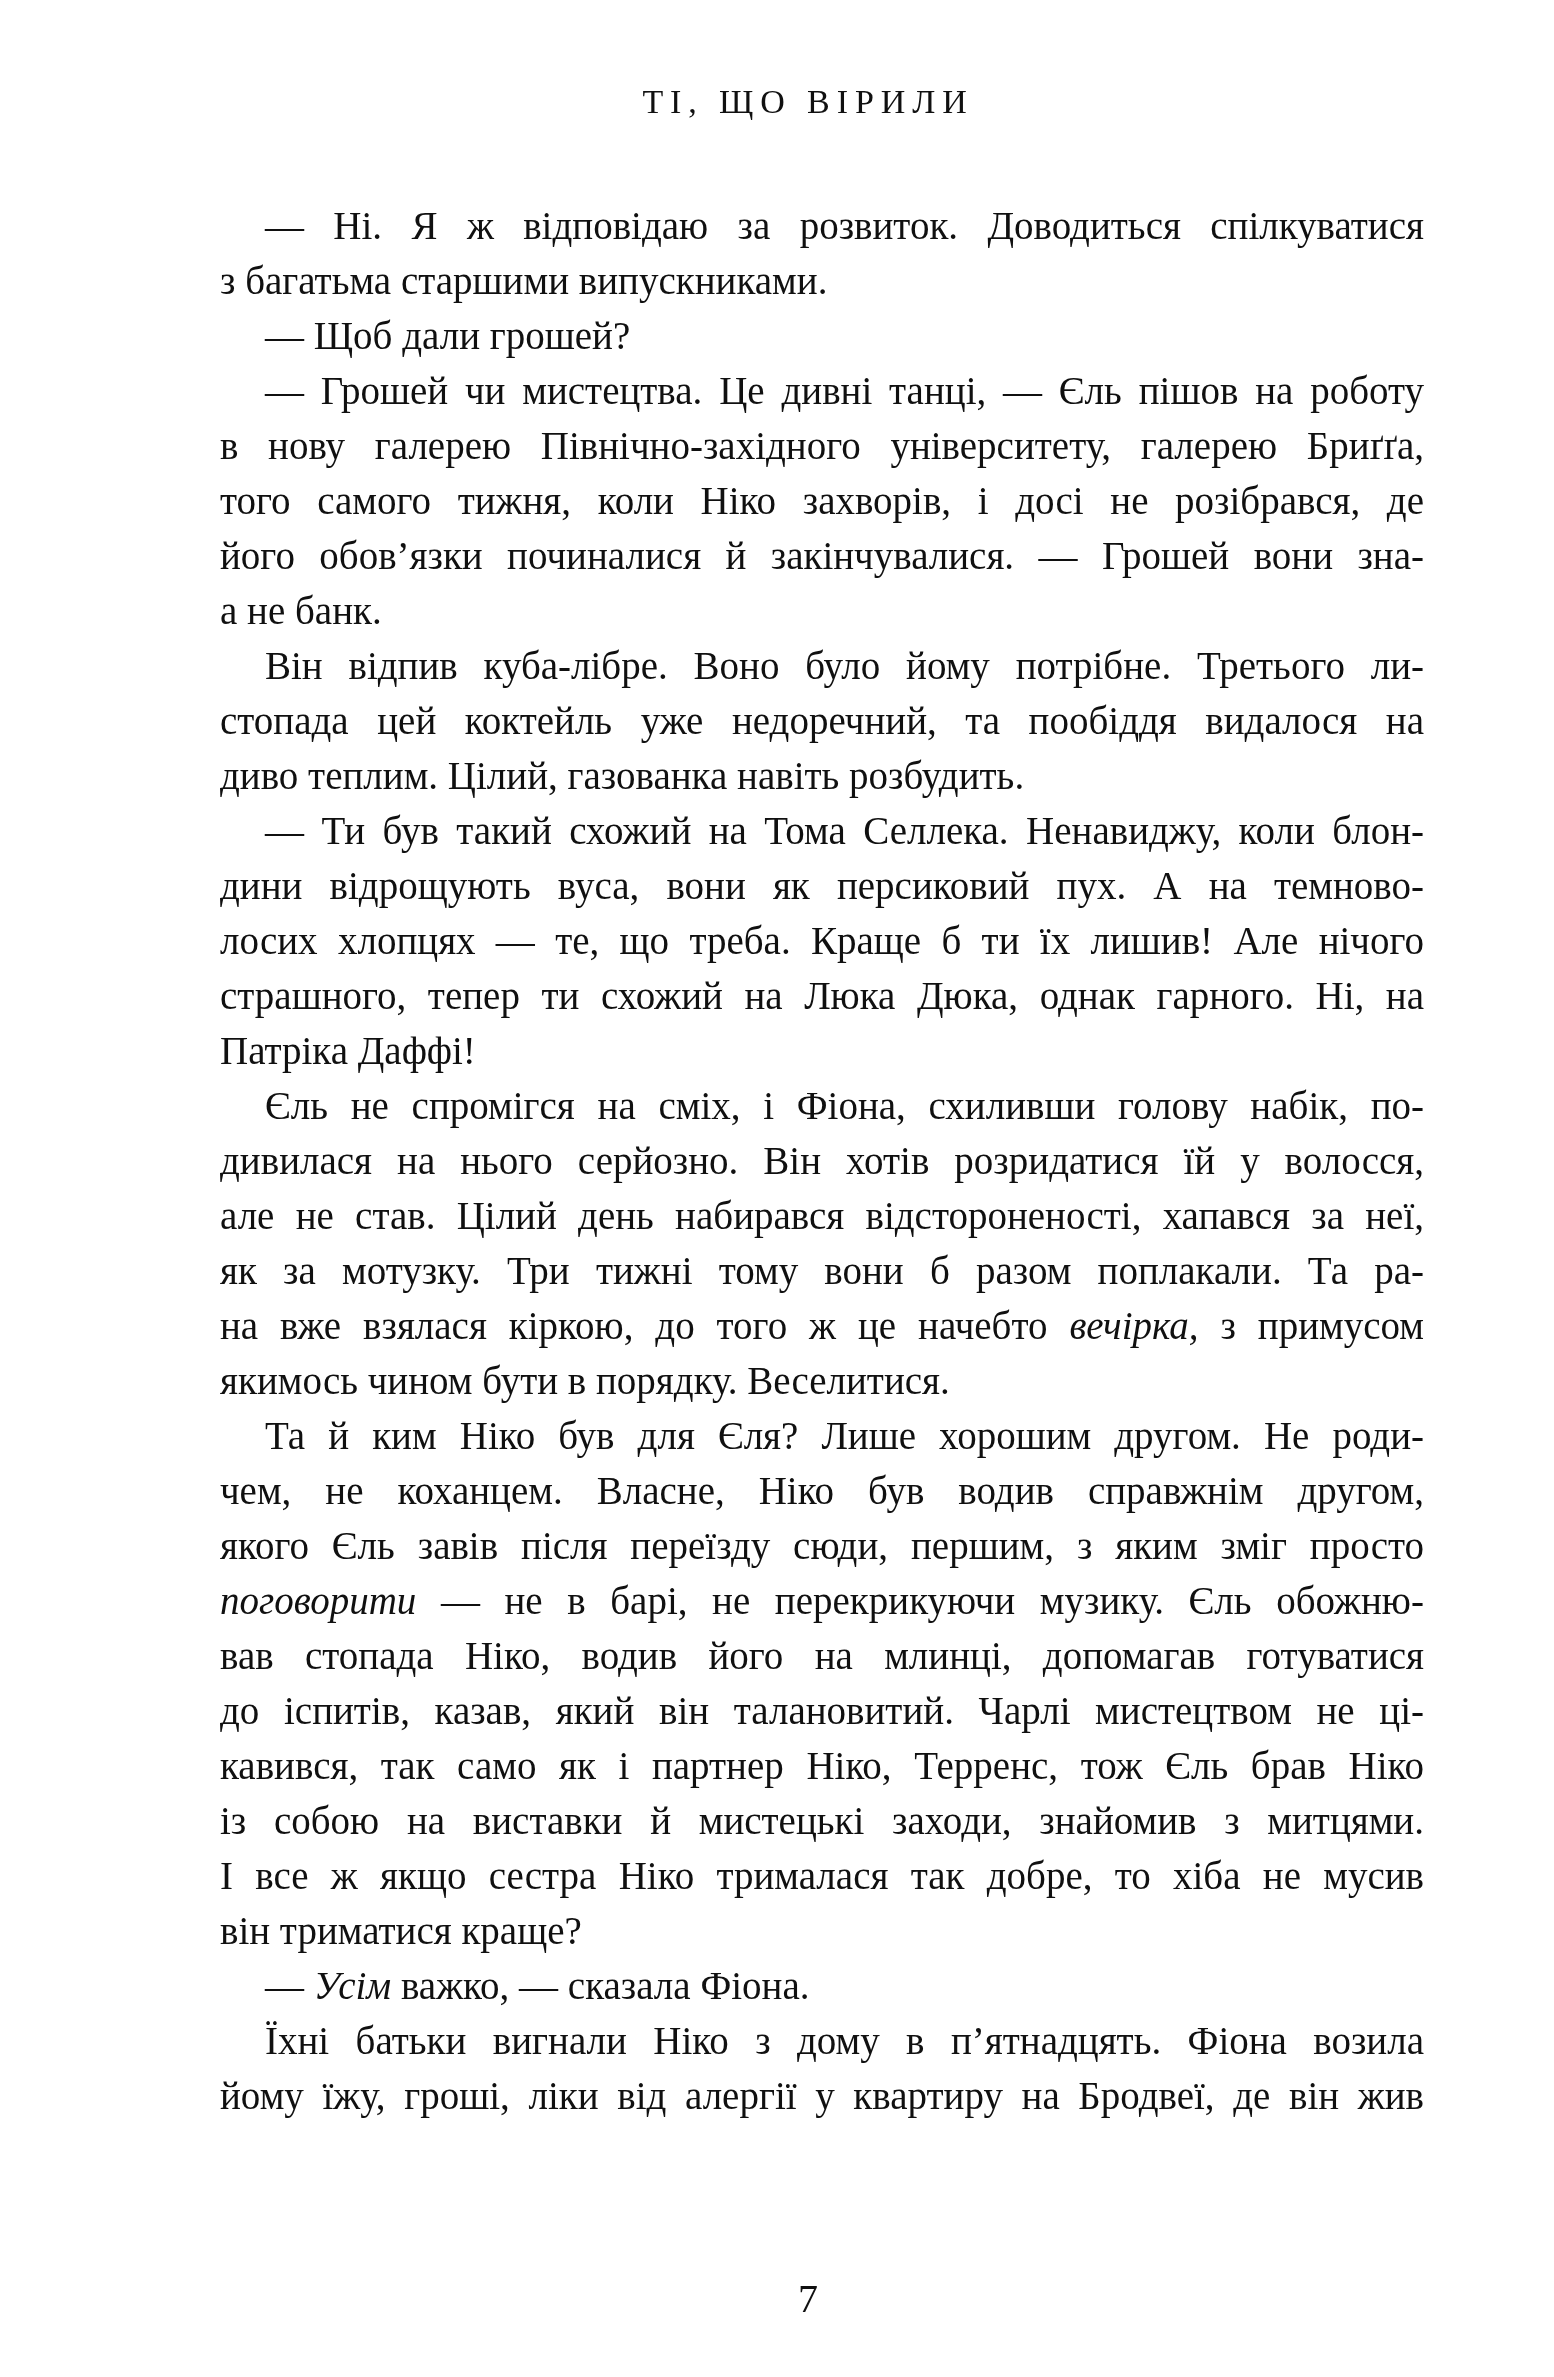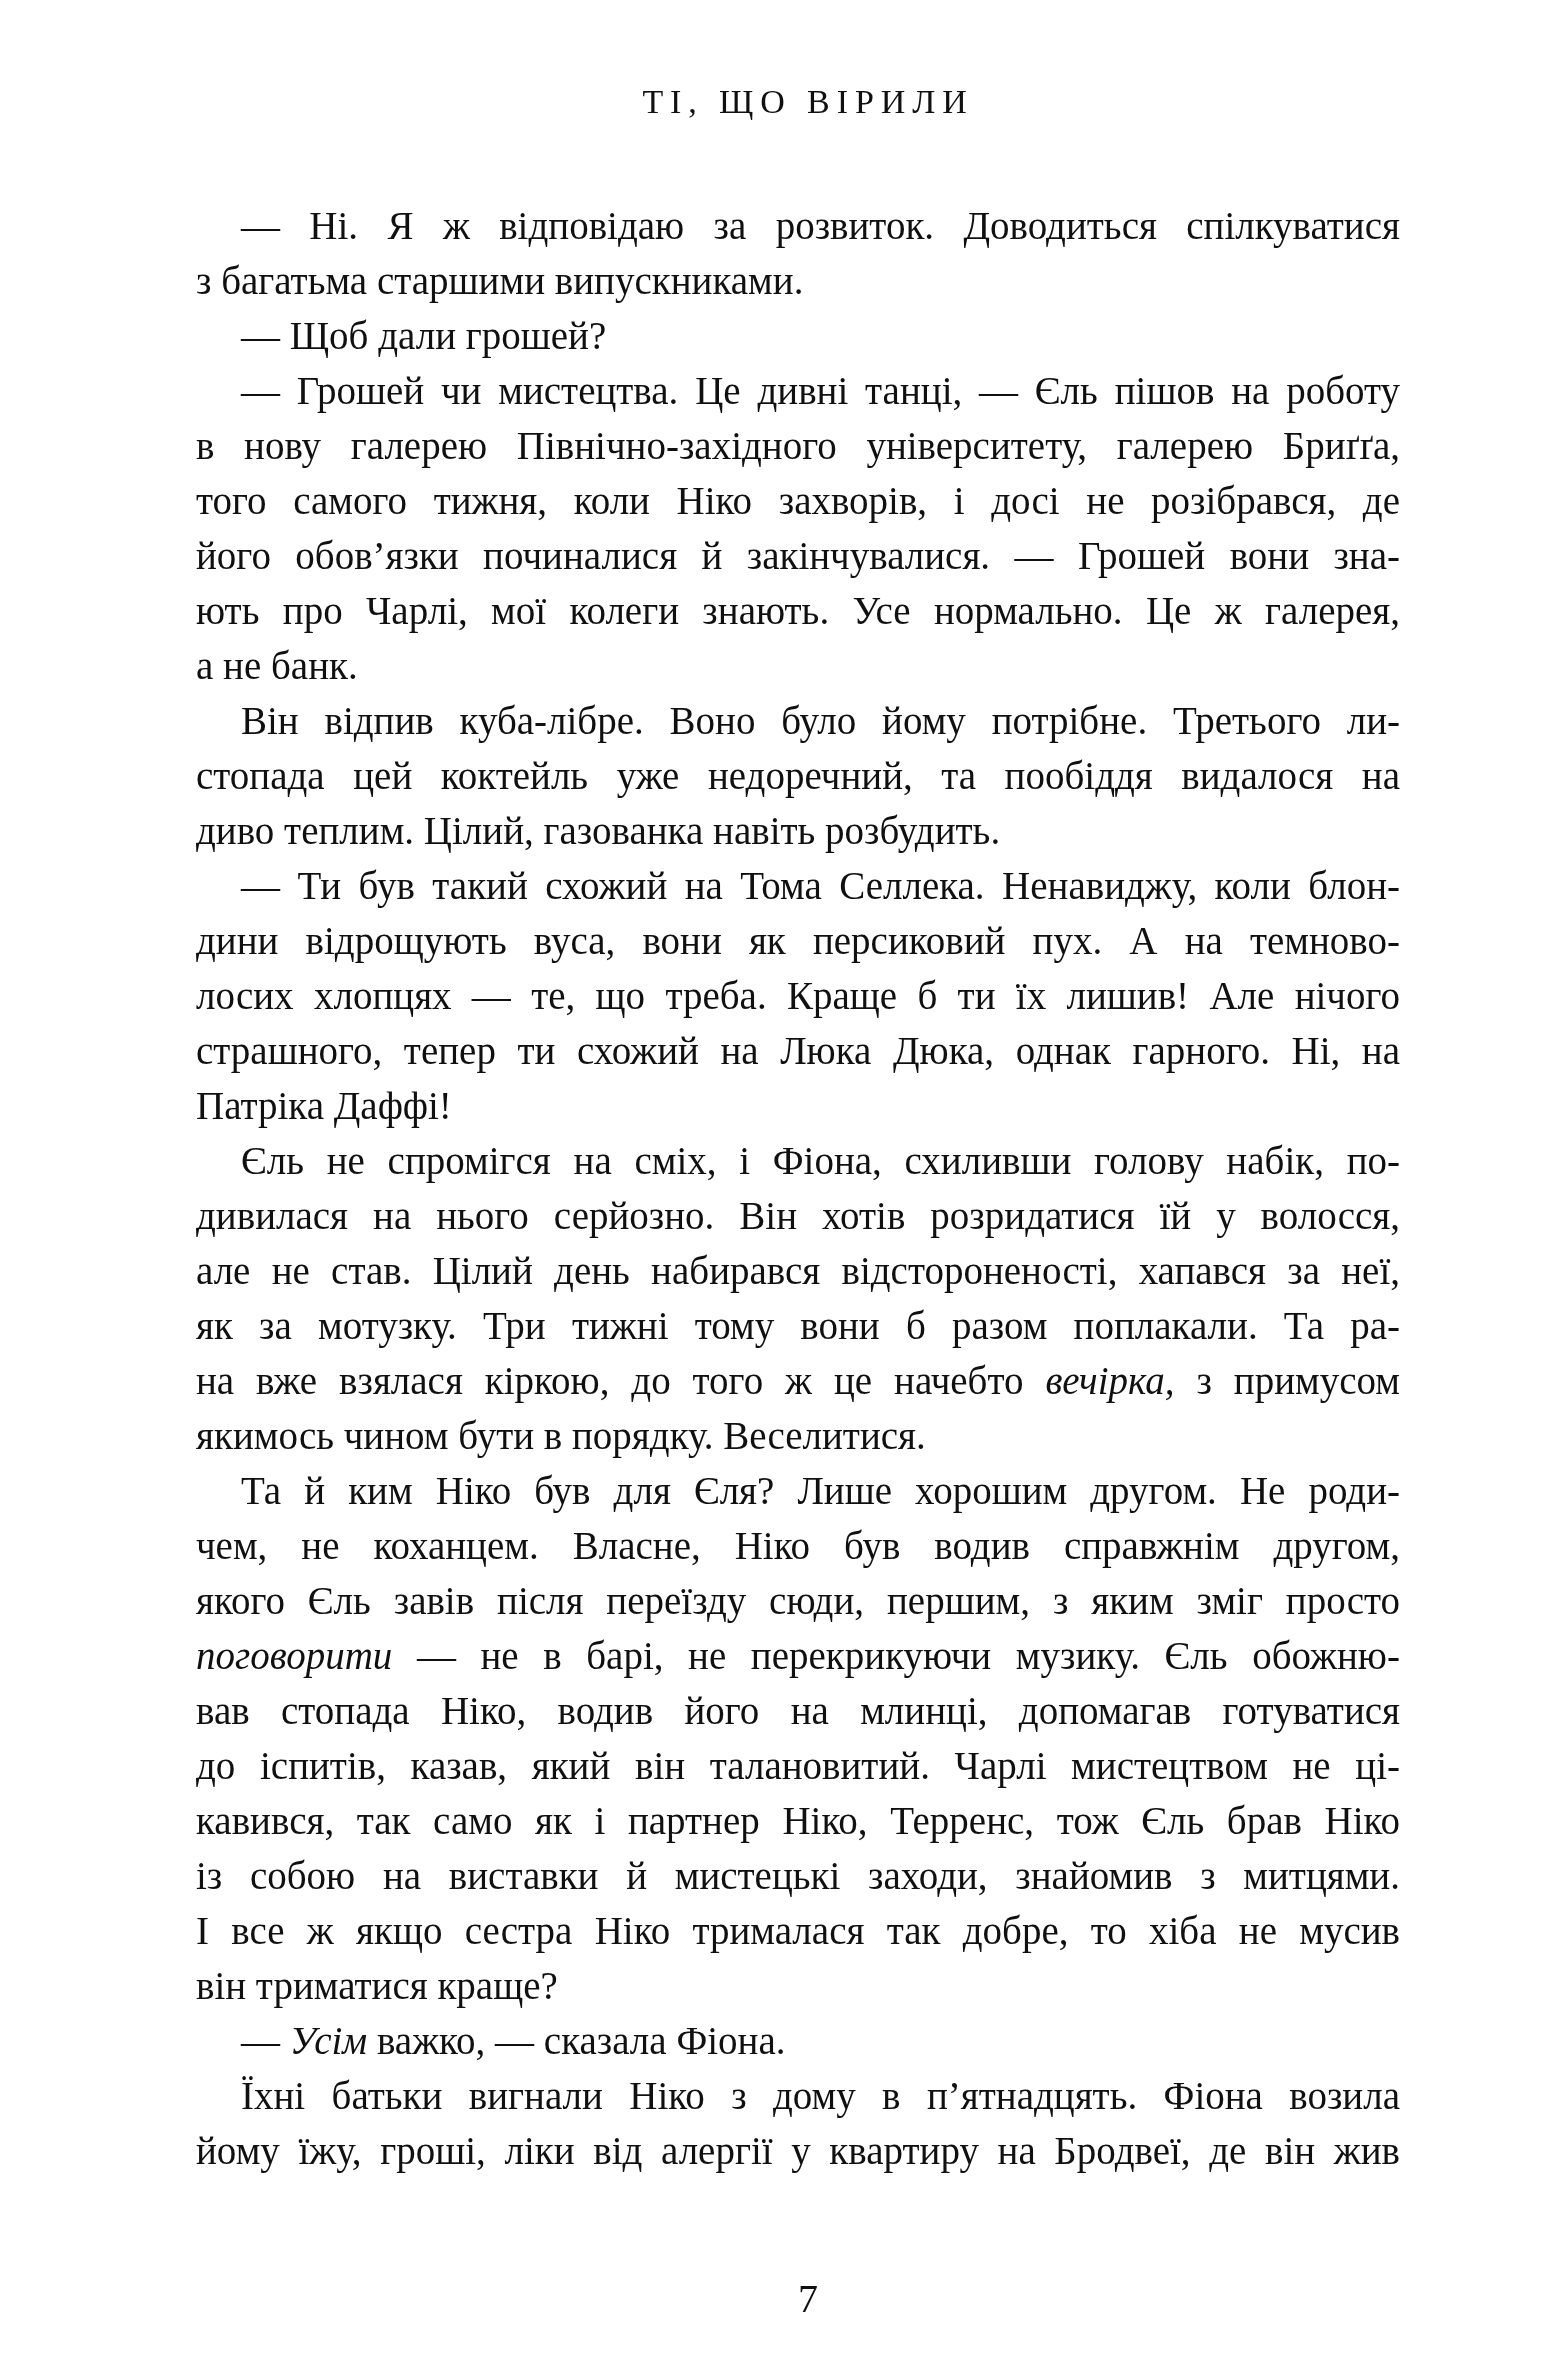--- a/index.html
+++ b/index.html
@@ -22,21 +22,21 @@
     left: 206px;
     width: 1204px;
     text-align: center;
     font-size: 34px;
     letter-spacing: 6.9px;
     white-space: nowrap;
   }
   .text-block {
     position: absolute;
     top: 198px;
-    left: 196px;
+    left: 220px;
     width: 1204px;
     font-size: 39px;
     line-height: 55px;
   }
   .line {
     text-align: justify;
     text-align-last: left;
     white-space: normal;
   }
   .line.jl {
@@ -64,21 +64,20 @@
   <div class="chapter-header">ТІ, ЩО ВІРИЛИ</div>
 
   <div class="text-block" id="text-block">
       <div class="line indent jl"><span>— Ні. Я ж відповідаю за розвиток. Доводиться спілкуватися</span></div>
       <div class="line"><span>з багатьма старшими випускниками.</span></div>
       <div class="line indent"><span>— Щоб дали грошей?</span></div>
       <div class="line indent jl"><span>— Грошей чи мистецтва. Це дивні танці, — Єль пішов на роботу</span></div>
       <div class="line jl"><span>в нову галерею Північно-західного університету, галерею Бриґґа,</span></div>
       <div class="line jl"><span>того самого тижня, коли Ніко захворів, і досі не розібрався, де</span></div>
       <div class="line jl"><span>його обов’язки починалися й закінчувалися. — Грошей вони зна-</span></div>
-      <div class="line jl"><span>ють про Чарлі, мої колеги знають. Усе нормально. Це ж галерея,</span></div>
       <div class="line"><span>а не банк.</span></div>
       <div class="line indent jl"><span>Він відпив куба-лібре. Воно було йому потрібне. Третього ли-</span></div>
       <div class="line jl"><span>стопада цей коктейль уже недоречний, та пообіддя видалося на</span></div>
       <div class="line"><span>диво теплим. Цілий, газованка навіть розбудить.</span></div>
       <div class="line indent jl"><span>— Ти був такий схожий на Тома Селлека. Ненавиджу, коли блон-</span></div>
       <div class="line jl"><span>дини відрощують вуса, вони як персиковий пух. А на темново-</span></div>
       <div class="line jl"><span>лосих хлопцях — те, що треба. Краще б ти їх лишив! Але нічого</span></div>
       <div class="line jl"><span>страшного, тепер ти схожий на Люка Дюка, однак гарного. Ні, на</span></div>
       <div class="line"><span>Патріка Даффі!</span></div>
       <div class="line indent jl"><span>Єль не спромігся на сміх, і Фіона, схиливши голову набік, по-</span></div>

